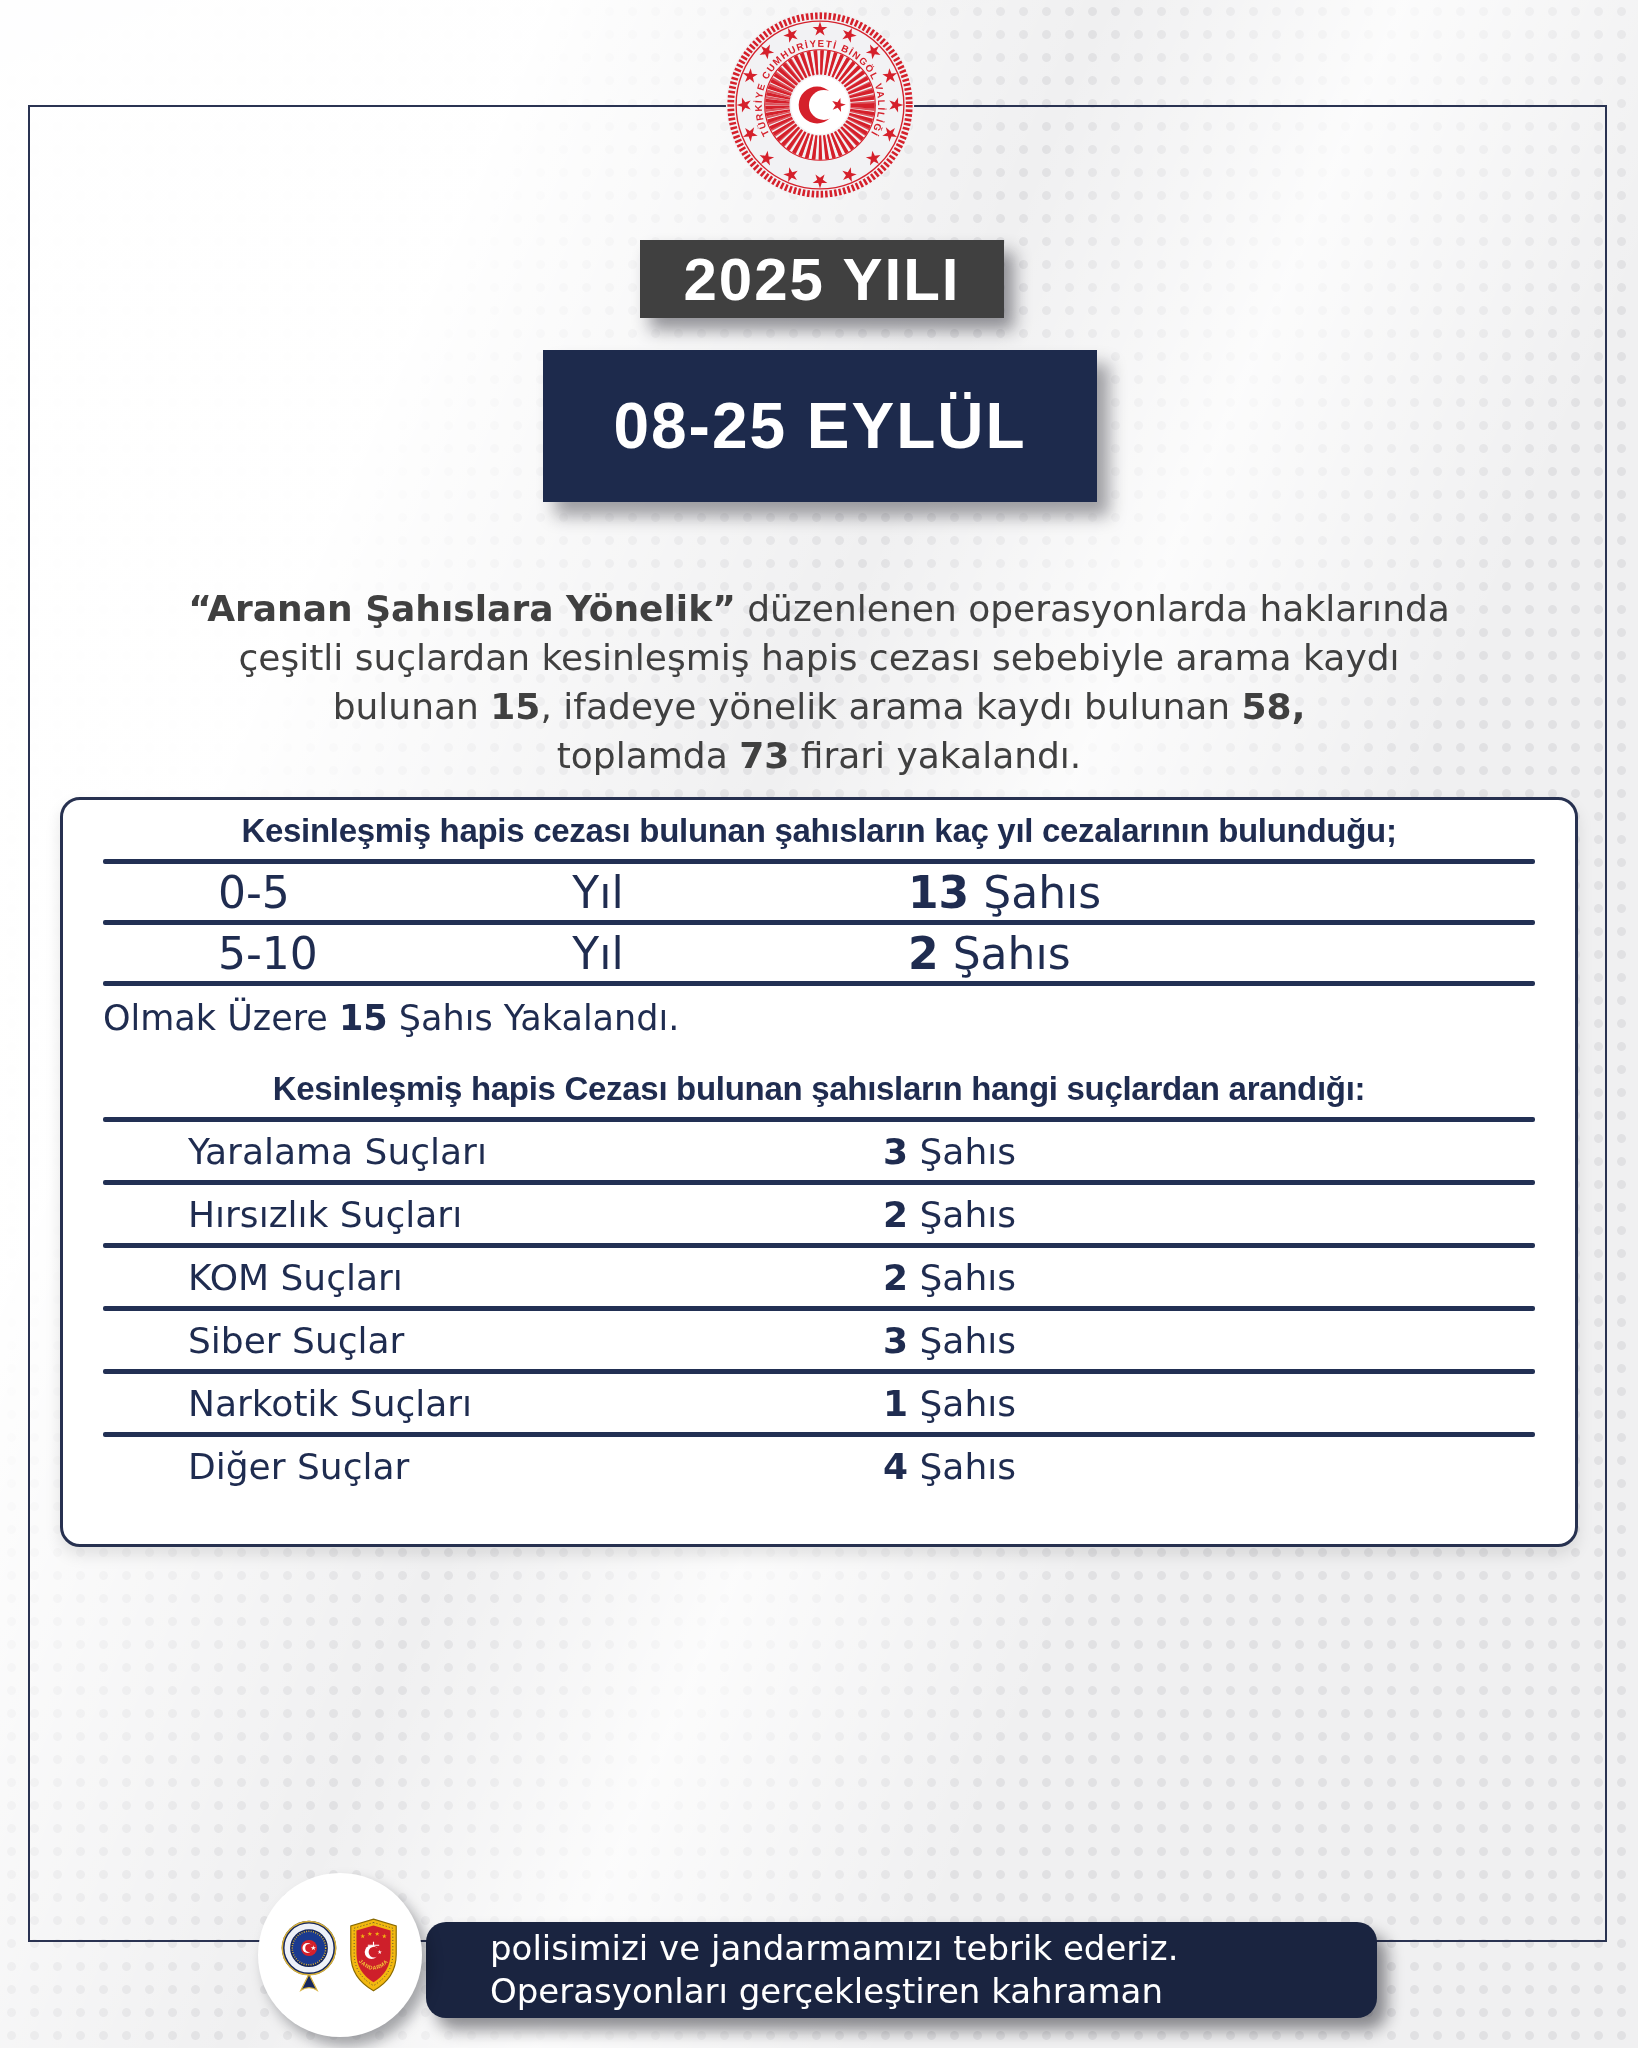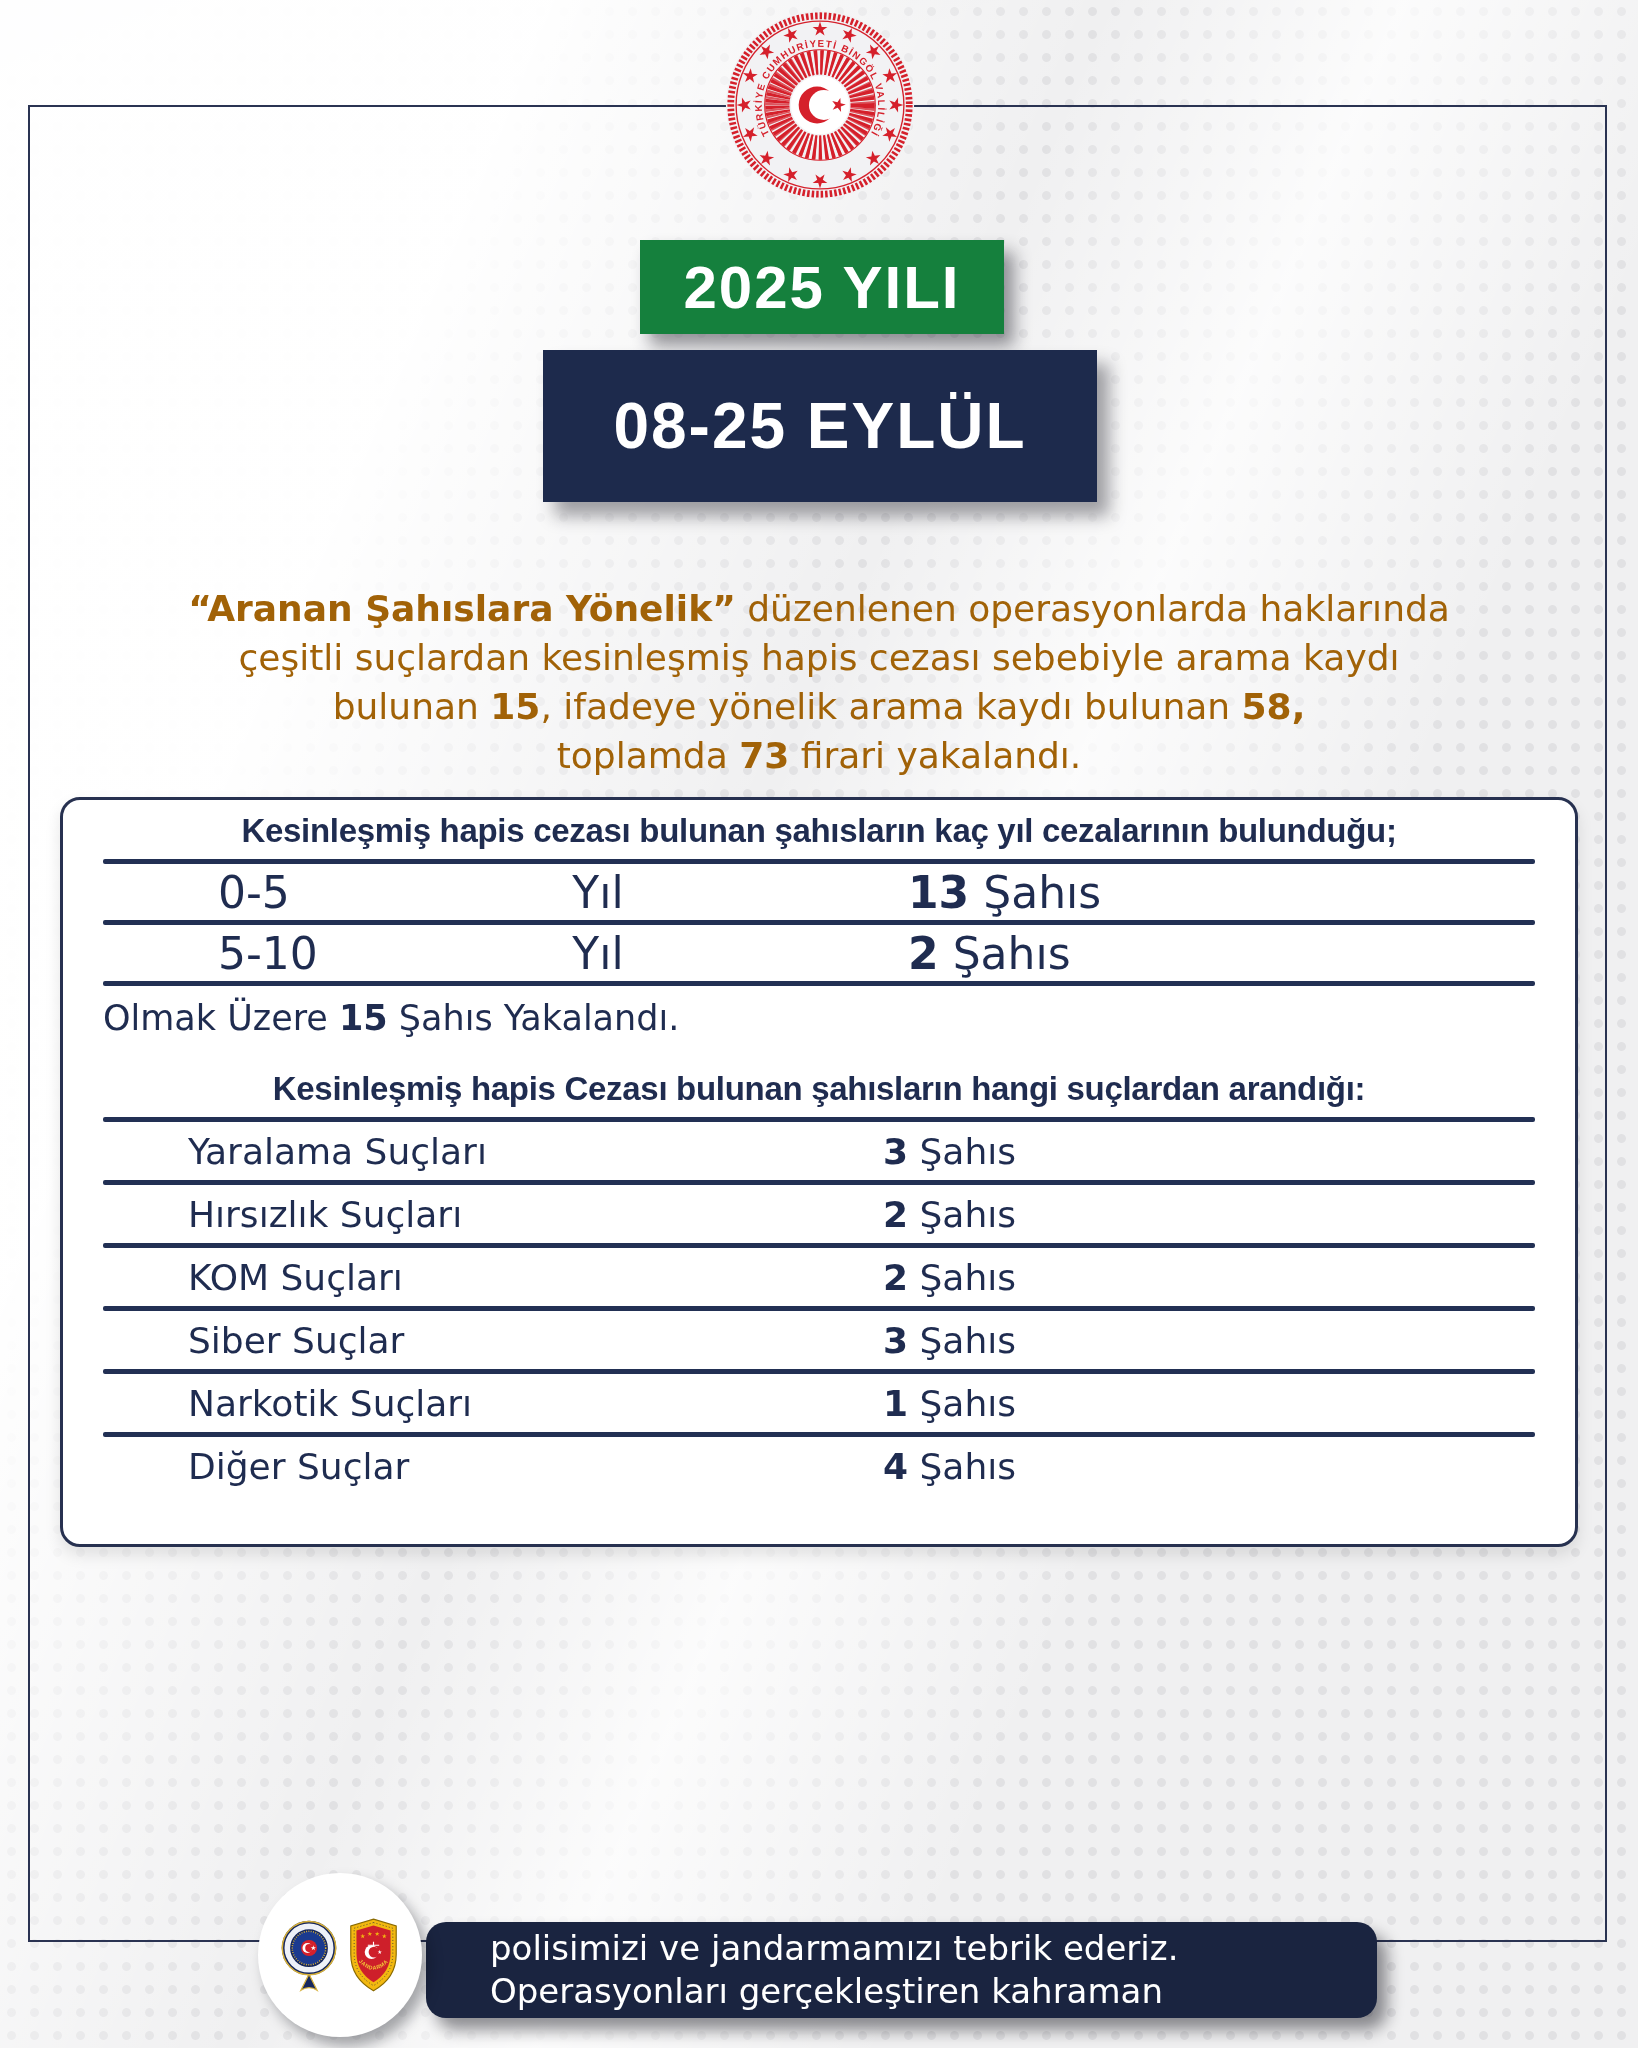--- a/index.html
+++ b/index.html
@@ -25,28 +25,28 @@
   }
   .frame{
     position:absolute;left:28px;top:105px;width:1579px;height:1837px;
     border:2px solid #2a3352;box-sizing:border-box;
   }
   
   .seal{position:absolute;left:723px;top:8px;width:194px;height:194px;}
   
   .banner{position:absolute;display:flex;align-items:center;justify-content:center;
     color:#fff;font-family:"Liberation Sans",sans-serif;font-weight:700;}
-  .banner-year{left:640px;top:240px;width:364px;height:94px;background:#15803d;
+  .banner-year{left:640px;top:240px;width:364px;height:78px;background:#404040;
     font-size:60px;letter-spacing:2px;box-shadow:10px 12px 16px rgba(25,25,35,.45);justify-content:center;}
   .banner-date{left:543px;top:350px;width:554px;height:152px;background:#1d2a4c;
     font-size:64px;letter-spacing:2px;box-shadow:12px 14px 16px rgba(25,25,35,.40);}
   
   .intro{
     position:absolute;left:89px;top:548px;width:1460px;
-    font-size:36px;line-height:49px;text-align:center;color:#a16207;
+    font-size:36px;line-height:49px;text-align:center;color:#404040;
   }
   
   .card{
     position:absolute;left:60px;top:797px;width:1518px;height:750px;
     background:#ffffff;border:3px solid #273150;border-radius:20px;
     box-sizing:border-box;padding:0 40px;box-shadow:0 8px 16px rgba(0,0,0,.10);
   }
   .card-title{margin-top:12px;text-align:center;
     font-family:"Liberation Sans",sans-serif;font-weight:700;
     font-size:33px;color:#1f2c50;letter-spacing:-.3px;}

